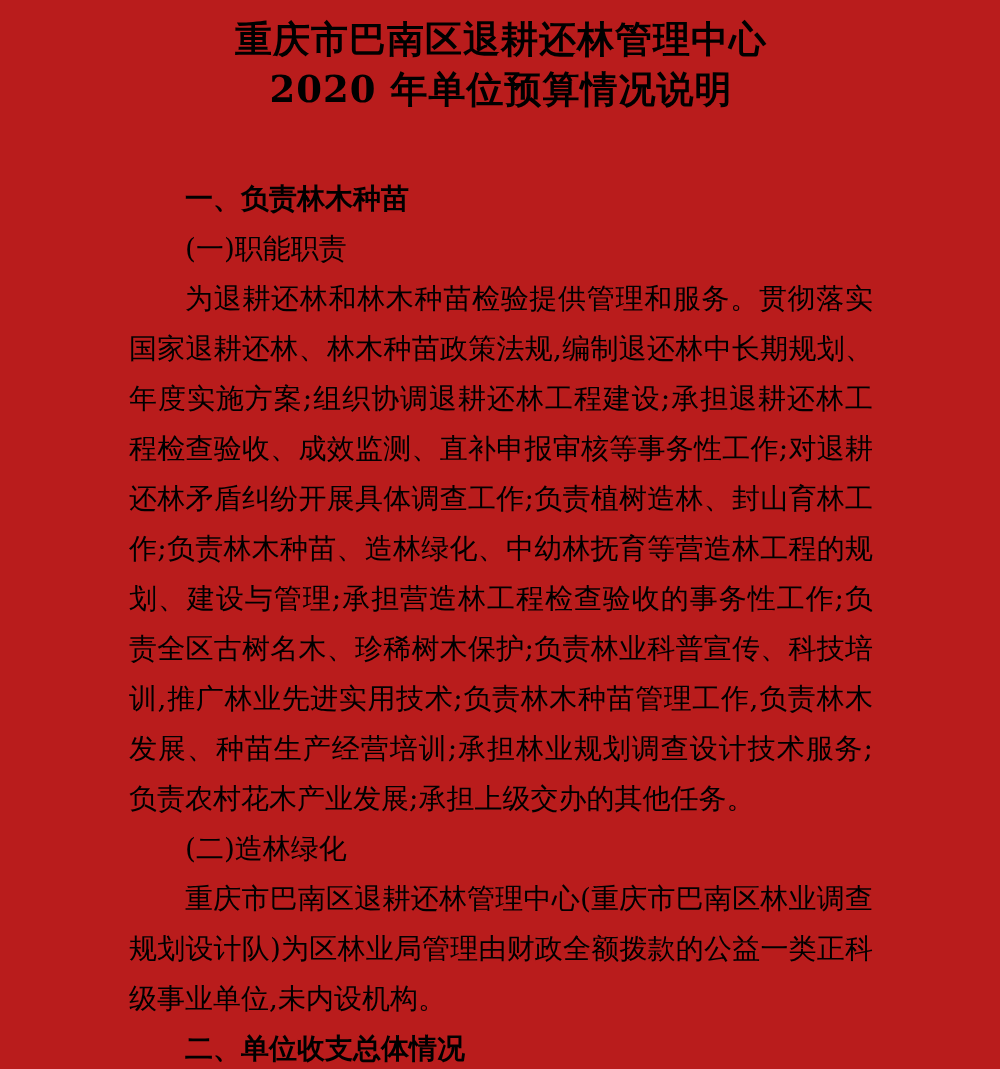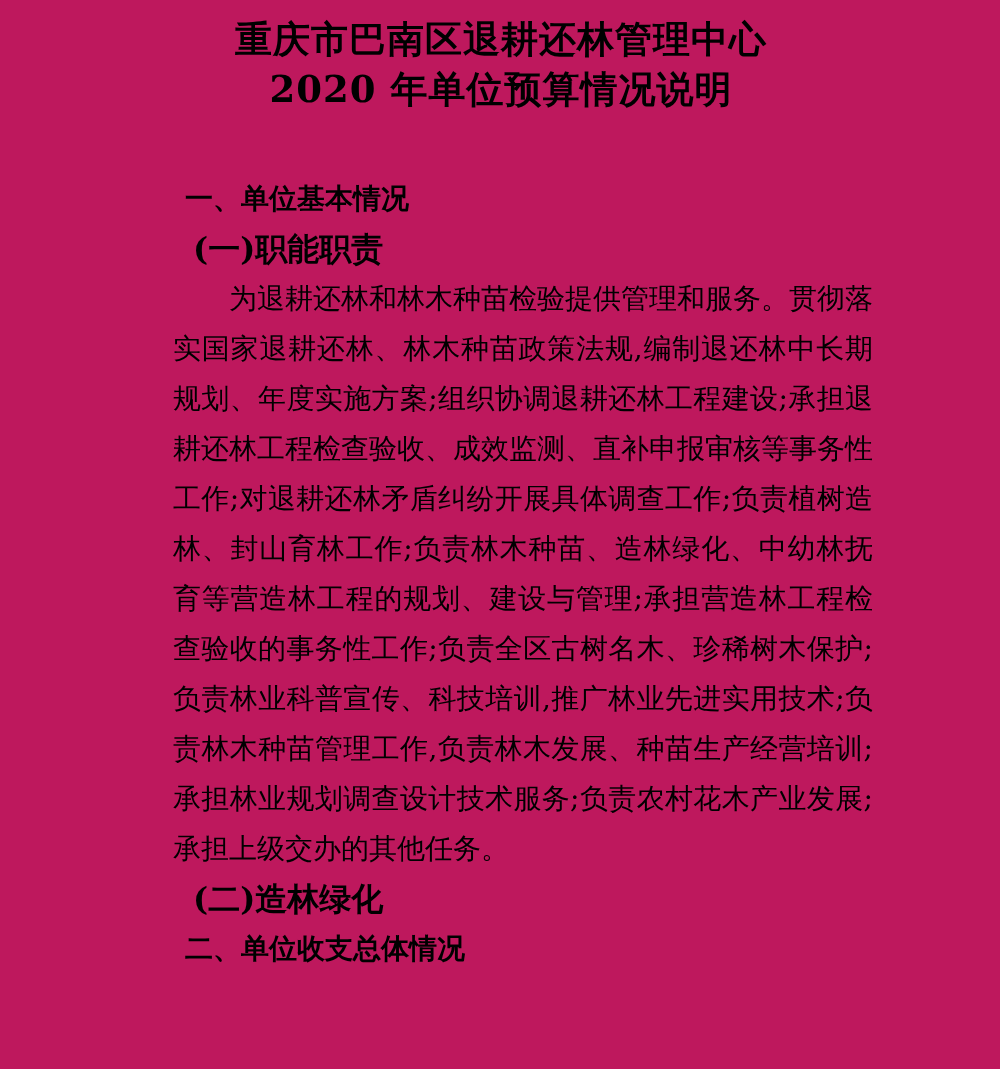--- a/index.html
+++ b/index.html
@@ -2,21 +2,21 @@
 <html><head>
 <meta charset="utf-8">
 <style>
   * { margin: 0; padding: 0; box-sizing: border-box; }
   html, body { background: #ffffff; }
   .page {
     position: relative;
     width: 1000px;
     height: 1069px;
     margin: 0 auto;
-    background: #be185d;
+    background: #b91c1c;
     color: #000000;
     overflow: hidden;
   }
   .content {
     width: 746px;
     margin: 0 auto;
     padding-left: 2px;
   }
   .doc-title {
     padding-top: 14px;
@@ -34,54 +34,54 @@
   }
   .h-major {
     font-family: "DejaVu Sans", "Liberation Sans", sans-serif;
     font-weight: bold;
     font-size: 28px;
     line-height: 50px;
     text-indent: 2em;
   }
   .h-minor {
     font-family: "DejaVu Serif", "Liberation Serif", serif;
-    font-weight: bold;
-    font-size: 32px;
+    font-weight: normal;
+    font-size: 28px;
     line-height: 50px;
     text-indent: 2em;
   }
   .para {
     font-family: "DejaVu Serif", "Liberation Serif", serif;
     font-size: 28px;
     line-height: 50px;
     text-indent: 2em;
     text-align: justify;
     text-justify: inter-ideograph;
-    margin-left: 44px;
   }
 </style>
 </head>
 <body>
 
 <div class="page">
   <div class="content">
 
     <div class="doc-title">
       <div>重庆市巴南区退耕还林管理中心</div>
       <div>2020 年单位预算情况说明</div>
     </div>
 
     <div class="doc-body">
 
-      <div class="h-major">一、单位基本情况</div>
+      <div class="h-major">一、负责林木种苗</div>
 
       <div class="h-minor">(一)职能职责</div>
 
       <p class="para">为退耕还林和林木种苗检验提供管理和服务。贯彻落实国家退耕还林、林木种苗政策法规,编制退还林中长期规划、年度实施方案;组织协调退耕还林工程建设;承担退耕还林工程检查验收、成效监测、直补申报审核等事务性工作;对退耕还林矛盾纠纷开展具体调查工作;负责植树造林、封山育林工作;负责林木种苗、造林绿化、中幼林抚育等营造林工程的规划、建设与管理;承担营造林工程检查验收的事务性工作;负责全区古树名木、珍稀树木保护;负责林业科普宣传、科技培训,推广林业先进实用技术;负责林木种苗管理工作,负责林木发展、种苗生产经营培训;承担林业规划调查设计技术服务;负责农村花木产业发展;承担上级交办的其他任务。</p>
 
       <div class="h-minor">(二)造林绿化</div>
 
+      <p class="para">重庆市巴南区退耕还林管理中心(重庆市巴南区林业调查规划设计队)为区林业局管理由财政全额拨款的公益一类正科级事业单位,未内设机构。</p>
 
       <div class="h-major">二、单位收支总体情况</div>
 
     </div>
   </div>
 </div>
 
 </body></html>

